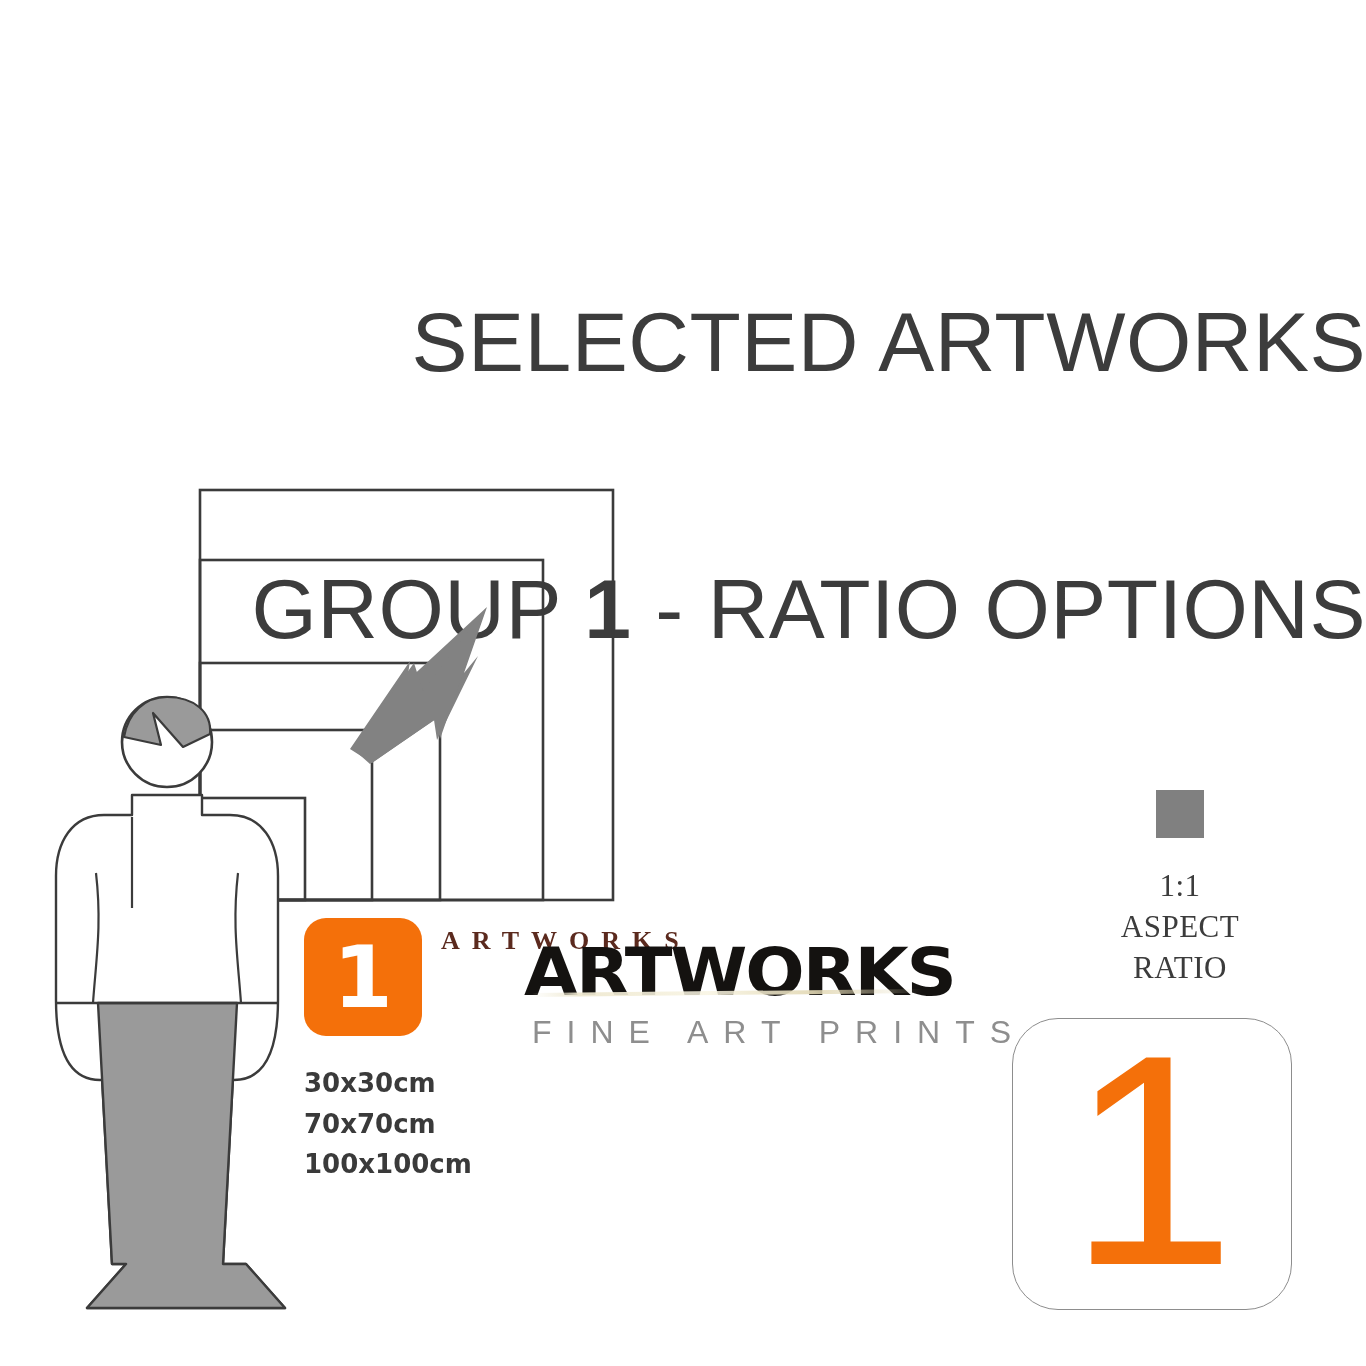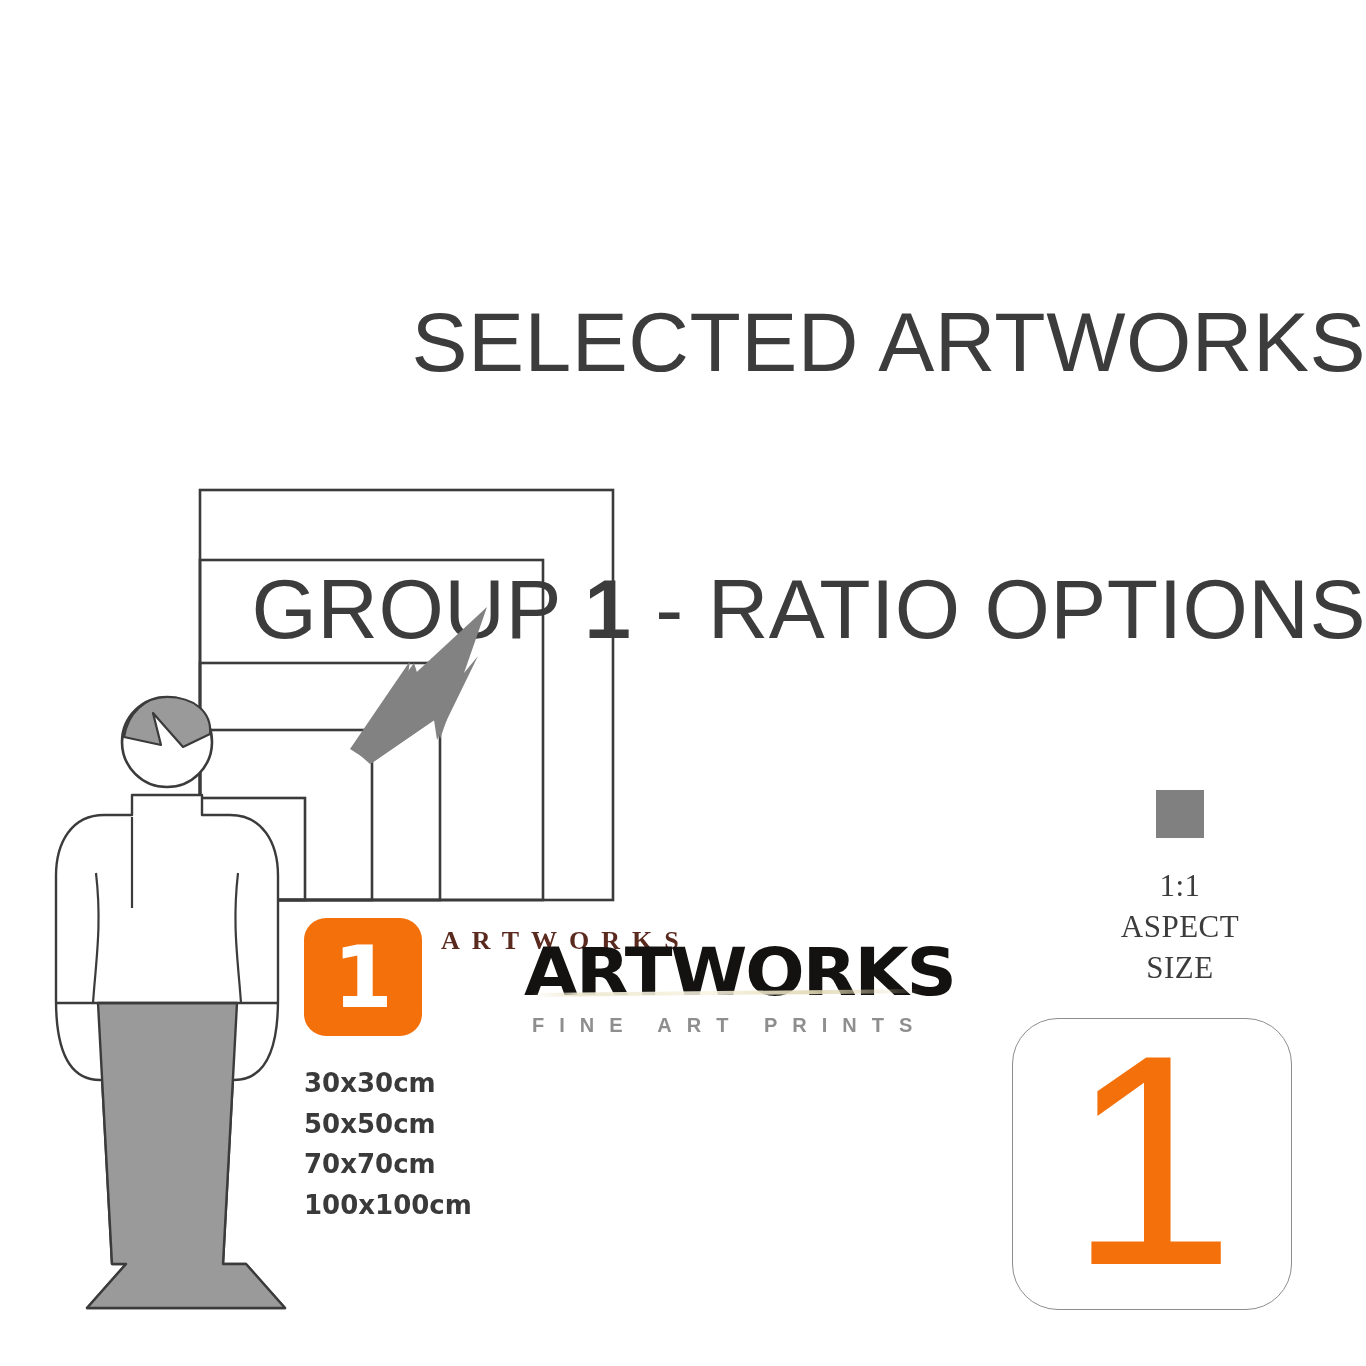--- a/index.html
+++ b/index.html
@@ -76,22 +76,22 @@
       rgba(255,255,255,0) 0%,
       rgba(238,232,208,0.95) 12%,
       rgba(248,244,226,0.85) 45%,
       rgba(226,216,180,0.9) 72%,
       rgba(255,255,255,0) 100%);
     transform:rotate(-0.6deg);
   }
   #logo-fineart{
     position:absolute;left:100px;top:98px;
     font-family:"Liberation Sans", sans-serif;
-    font-weight:700;
-    font-size:20px;
+    font-weight:400;
+    font-size:32px;
     letter-spacing:15px;
     color:#8e8e8e;
     white-space:nowrap;
   }
 
   
   #size-list{
     position:absolute;left:304px;top:1063px;
     font-family:"DejaVu Sans", sans-serif;
     font-weight:700;
@@ -242,31 +242,30 @@
     <div id="logo-word-wrap">
       <div id="logo-selected">ARTWORKS</div>
       <div id="logo-artworks">ARTWORKS</div>
       <div id="logo-scratch"></div>
       <div id="logo-fineart">FINE ART PRINTS</div>
     </div>
   </div>
 
   <div id="size-list">
     <span class="size-item">30x30cm</span>
-    <span class="size-item">50x50cm</span>
     <span class="size-item">70x70cm</span>
     <span class="size-item">100x100cm</span>
   </div>
 
   <div id="aspect-block">
     <div id="aspect-swatch"></div>
     <div id="aspect-text">
       <span class="aspect-line">1:1</span>
       <span class="aspect-line">ASPECT</span>
-      <span class="aspect-line">SIZE</span>
+      <span class="aspect-line">RATIO</span>
     </div>
   </div>
 
   <div id="number-card">
     <div id="number-card-num">1</div>
   </div>
 
 </div>
 
 </body></html>

